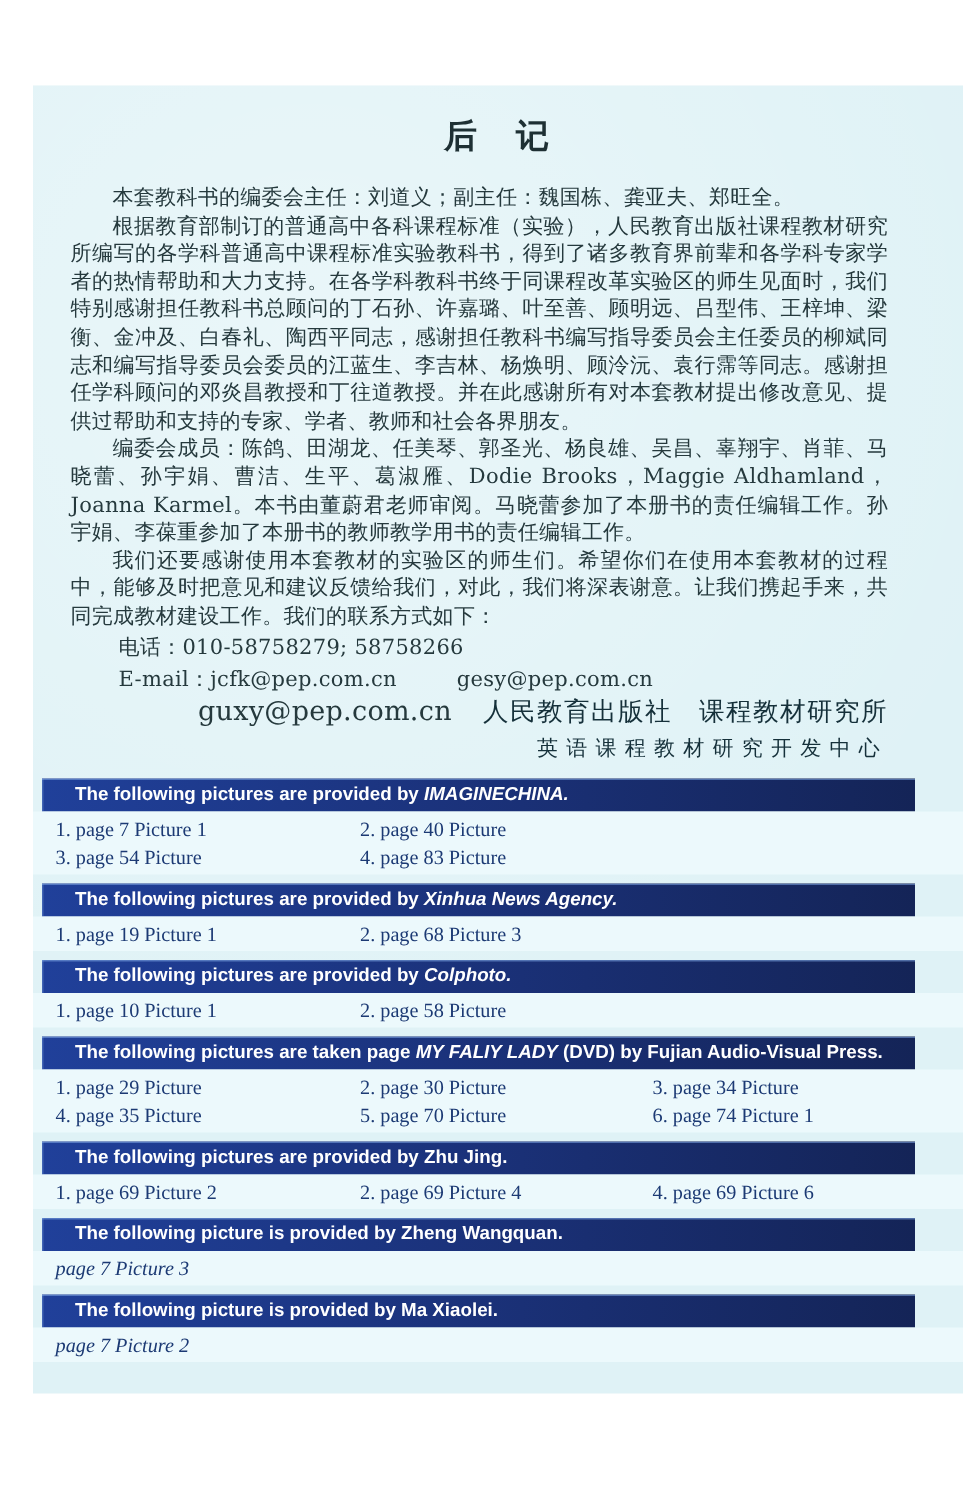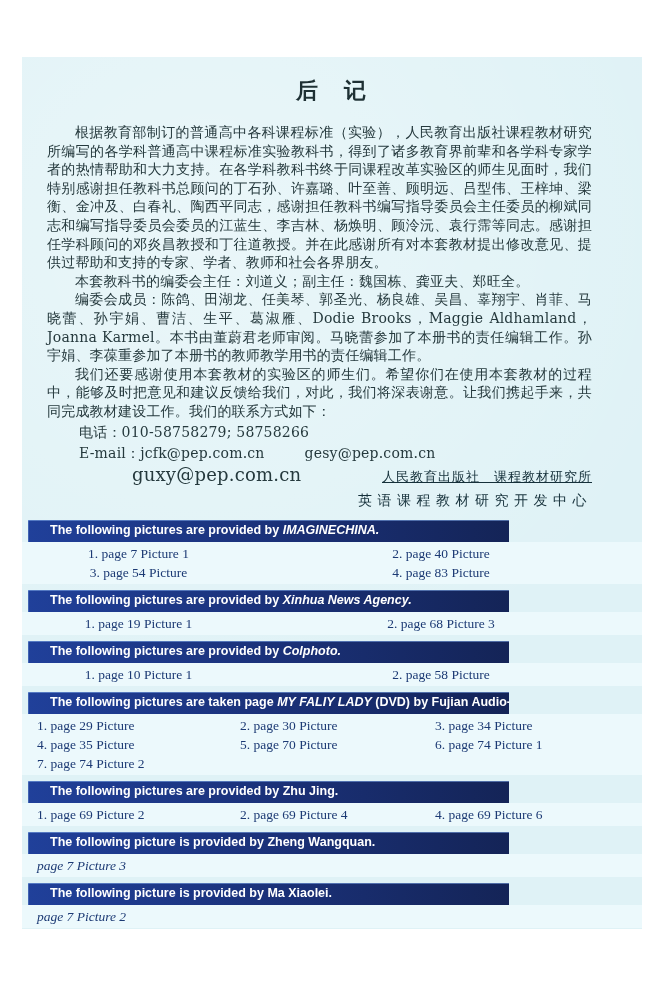--- a/index.html
+++ b/index.html
@@ -21,56 +21,56 @@
     margin:17px 50px 0 25px;
     font-size:14px;line-height:18.6px;color:#25393d;
     text-align:justify;letter-spacing:0.2px;
   }
   .para{margin:0;text-indent:2em;}
   .contact{margin-top:1px;}
   .contact-line{margin-left:32px;line-height:21px;}
   .email-second{margin-left:40px;}
   .row-split{display:flex;justify-content:space-between;align-items:baseline;line-height:21px;}
   .email-third{margin-left:85px;font-size:18px;}
-  .publisher-1{font-size:13px;color:#15303a;letter-spacing:1px;text-decoration:underline;}
+  .publisher-1{font-size:17px;color:#15303a;letter-spacing:1px;}
   .publisher-2{
     text-align:right;font-size:14px;color:#15303a;
     letter-spacing:5.5px;line-height:22px;margin-top:2px;
   }
   .credits{margin-top:9px;}
   .credit-section{margin-bottom:6px;}
   .credit-banner{
-    box-sizing:border-box;margin-left:6px;width:481px;height:22px;
+    box-sizing:border-box;margin-left:6px;width:582px;height:22px;
     background:linear-gradient(90deg,#20409a 0%,#1a3076 55%,#142457 100%);
     box-shadow:inset 0 1px 0 rgba(130,170,230,0.55), inset 1px 0 0 rgba(130,170,230,0.35);
     color:#ffffff;font-family:"Liberation Sans", sans-serif;
     font-size:12.5px;font-weight:bold;line-height:21px;
     padding-left:22px;white-space:nowrap;overflow:hidden;
   }
   .provider-italic{font-style:italic;}
   .credit-items{
     box-sizing:border-box;width:620px;background:#ecf9fc;
     padding:2px 0 2px 15px;display:grid;
     font-family:"Liberation Serif", serif;font-size:13.5px;
     color:#1c3a74;line-height:19px;
   }
   .cols-1{grid-template-columns:1fr;font-style:italic;}
-  .cols-2{grid-template-columns:203px 1fr;text-align:center;}
+  .cols-2{grid-template-columns:203px 1fr;}
   .cols-3{grid-template-columns:203px 195px 1fr;}
 </style>
 </head>
 <body>
 
 <div class="page">
 
   <h1 class="page-title">后　记</h1>
 
   <div class="body-text">
+    <p class="para">本套教科书的编委会主任：刘道义；副主任：魏国栋、龚亚夫、郑旺全。</p>
     <p class="para">根据教育部制订的普通高中各科课程标准（实验），人民教育出版社课程教材研究所编写的各学科普通高中课程标准实验教科书，得到了诸多教育界前辈和各学科专家学者的热情帮助和大力支持。在各学科教科书终于同课程改革实验区的师生见面时，我们特别感谢担任教科书总顾问的丁石孙、许嘉璐、叶至善、顾明远、吕型伟、王梓坤、梁衡、金冲及、白春礼、陶西平同志，感谢担任教科书编写指导委员会主任委员的柳斌同志和编写指导委员会委员的江蓝生、李吉林、杨焕明、顾泠沅、袁行霈等同志。感谢担任学科顾问的邓炎昌教授和丁往道教授。并在此感谢所有对本套教材提出修改意见、提供过帮助和支持的专家、学者、教师和社会各界朋友。</p>
-    <p class="para">本套教科书的编委会主任：刘道义；副主任：魏国栋、龚亚夫、郑旺全。</p>
     <p class="para">编委会成员：陈鸽、田湖龙、任美琴、郭圣光、杨良雄、吴昌、辜翔宇、肖菲、马晓蕾、孙宇娟、曹洁、生平、葛淑雁、Dodie Brooks，Maggie Aldhamland，Joanna Karmel。本书由董蔚君老师审阅。马晓蕾参加了本册书的责任编辑工作。孙宇娟、李葆重参加了本册书的教师教学用书的责任编辑工作。</p>
     <p class="para">我们还要感谢使用本套教材的实验区的师生们。希望你们在使用本套教材的过程中，能够及时把意见和建议反馈给我们，对此，我们将深表谢意。让我们携起手来，共同完成教材建设工作。我们的联系方式如下：</p>
 
     <div class="contact">
       <div class="contact-line">电话：010-58758279; 58758266</div>
       <div class="contact-line">
         <span>E-mail：</span><span>jcfk@pep.com.cn</span><span class="email-second">gesy@pep.com.cn</span>
       </div>
       <div class="row-split">
         <span class="email-third">guxy@pep.com.cn</span>
@@ -118,21 +118,20 @@
       <div class="credit-banner">
         <span>The following pictures are taken page </span><span class="provider-italic">MY FALIY LADY</span><span> (DVD) by Fujian Audio-Visual Press.</span>
       </div>
       <div class="credit-items cols-3">
         <span>1. page 29 Picture</span>
         <span>2. page 30 Picture</span>
         <span>3. page 34 Picture</span>
         <span>4. page 35 Picture</span>
         <span>5. page 70 Picture</span>
         <span>6. page 74 Picture 1</span>
-        <span>7. page 74 Picture 2</span>
       </div>
     </div>
 
     <div class="credit-section">
       <div class="credit-banner">
         <span>The following pictures are provided by </span><span>Zhu Jing.</span>
       </div>
       <div class="credit-items cols-3">
         <span>1. page 69 Picture 2</span>
         <span>2. page 69 Picture 4</span>

